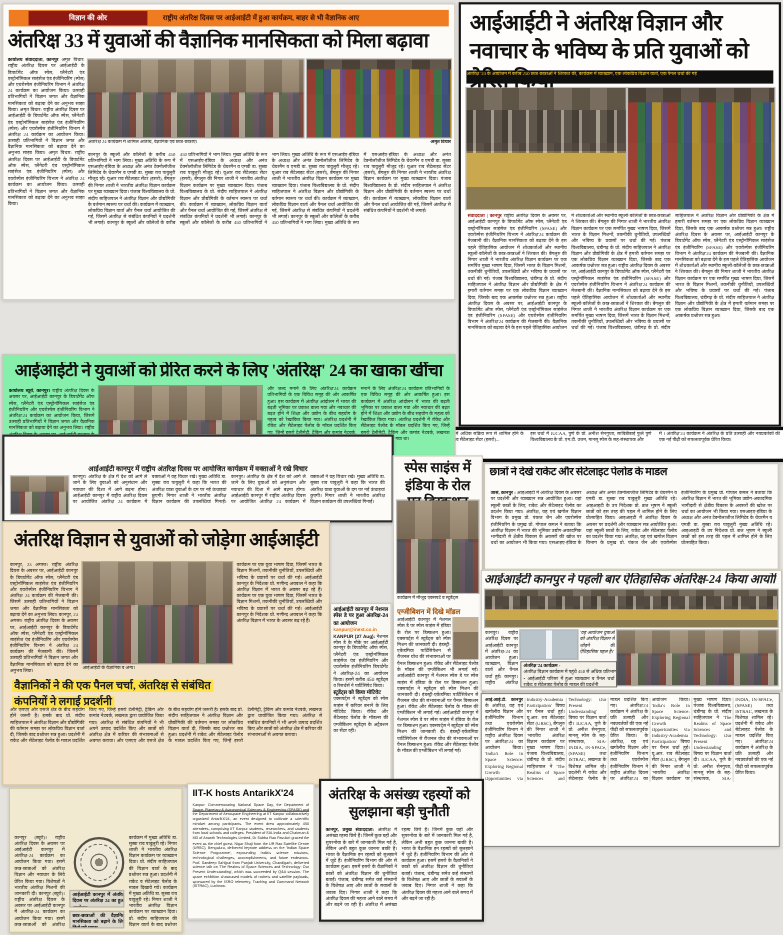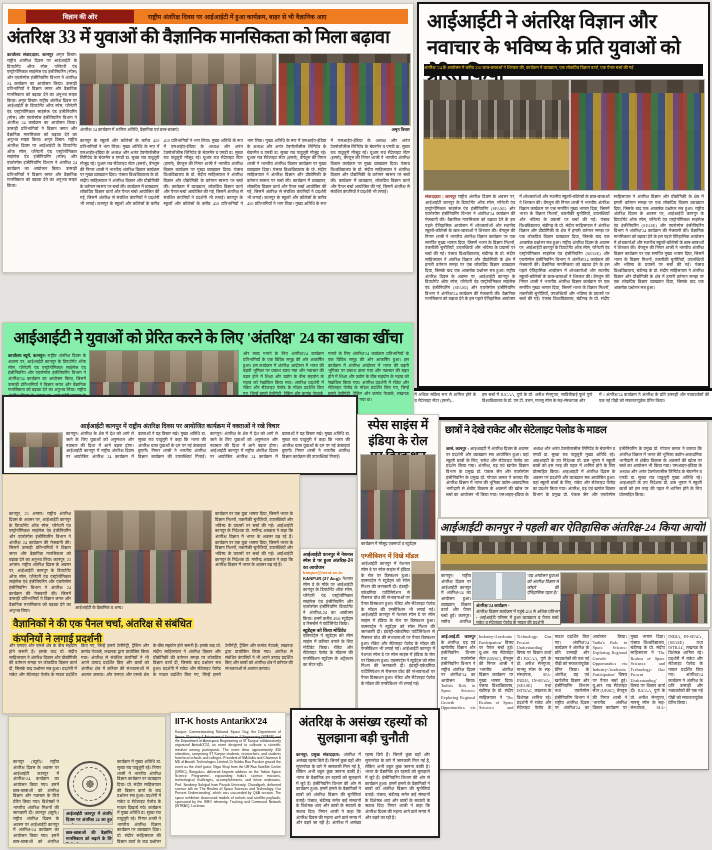--- a/index.html
+++ b/index.html
@@ -149,20 +149,21 @@
     <div class="ph" style="left:123px;top:54px;width:146px;height:50px;"></div>
   </div>
 
   <div class="clip" style="left:437px;top:630px;width:270px;height:138px;border:1px solid #8a8a8a;background:#fdfcf9;">
     <div class="mw" style="left:3px;top:3px;width:262px;height:130px;">
       <div class="m c7" style="line-height:1.28;"><b>आई.आई.टी. कानपुर</b> <span>के अंतरिक्ष, ग्रह एवं खगोलीय विज्ञान और इंजीनियरिंग विभाग तथा एयरोस्पेस इंजीनियरिंग विभाग ने राष्ट्रीय अंतरिक्ष दिवस पर अंतरिक्ष'24 का आयोजन किया। 'India's Role in Space Science: Exploring Regional Growth Opportunities via Industry-Academia Participation' विषय पर पैनल चर्चा हुई। यू.आर. राव सैटेलाइट सेंटर (URSC), बेंगलुरु की निगार शाजी ने 'भारतीय अंतरिक्ष विज्ञान कार्यक्रम' पर मुख्य भाषण दिया। पंजाब विश्वविद्यालय, चंडीगढ़ के प्रो. संदीप साहिजपाल ने 'The Realms of Space Sciences and Technology: Our Present Understanding' विषय पर विज्ञान वार्ता दी। IUCAA, पुणे के प्रो. अनीश सेनगुप्ता, मानसू स्पेस के सह-संस्थापक, SIA-INDIA, IN-SPACe, (SPASE) तथा ISTRAC, लखनऊ के विशेषज्ञ शामिल रहे। प्रदर्शनी में राकेट और सेटेलाइट पेलोड के माडल प्रदर्शित किए गए। अंतरिक्ष'24 कार्यक्रम ने अंतरिक्ष के प्रति उत्साही और नवप्रवर्तकों की एक नई पीढ़ी को सफलतापूर्वक प्रेरित किया। के अंतरिक्ष, ग्रह एवं खगोलीय विज्ञान और इंजीनियरिंग विभाग तथा एयरोस्पेस इंजीनियरिंग विभाग ने राष्ट्रीय अंतरिक्ष दिवस पर अंतरिक्ष'24 का आयोजन किया। 'India's Role in Space Science: Exploring Regional Growth Opportunities via Industry-Academia Participation' विषय पर पैनल चर्चा हुई। यू.आर. राव सैटेलाइट सेंटर (URSC), बेंगलुरु की निगार शाजी ने 'भारतीय अंतरिक्ष विज्ञान कार्यक्रम' पर मुख्य भाषण दिया। पंजाब विश्वविद्यालय, चंडीगढ़ के प्रो. संदीप साहिजपाल ने 'The Realms of Space Sciences and Technology: Our Present Understanding' विषय पर विज्ञान वार्ता दी। IUCAA, पुणे के प्रो. अनीश सेनगुप्ता, मानसू स्पेस के सह-संस्थापक, SIA-INDIA, IN-SPACe, (SPASE) तथा ISTRAC, लखनऊ के विशेषज्ञ शामिल रहे। प्रदर्शनी में राकेट और सेटेलाइट पेलोड के माडल प्रदर्शित किए गए। अंतरिक्ष'24 कार्यक्रम ने अंतरिक्ष के प्रति उत्साही और नवप्रवर्तकों की एक नई पीढ़ी को सफलतापूर्वक प्रेरित किया।</span></div>
     </div>
   </div>
 
   <div class="clip" style="left:2px;top:474px;width:296px;height:238px;background:#f3e3c9;border-color:#d8c3a0;">
+    <div class="abs hd ctr nw" style="left:4px;top:6px;width:288px;font-size:17px;letter-spacing:-0.3px;">अंतरिक्ष विज्ञान से युवाओं को जोड़ेगा आईआईटी</div>
     <div class="mw" style="left:6px;top:36px;width:62px;height:122px;">
       <div class="m"><span>कानपुर, 23 अगस्त। राष्ट्रीय अंतरिक्ष दिवस के अवसर पर, आईआईटी कानपुर के डिपार्टमेंट ऑफ स्पेस, प्लैनेटरी एंड एस्ट्रोनॉमिकल साइंसेज एंड इंजीनियरिंग और एयरोस्पेस इंजीनियरिंग विभाग ने अंतरिक्ष 24 कार्यक्रम की मेजबानी की। जिसमें उत्साही प्रतिभागियों ने विज्ञान जगत और वैज्ञानिक मानसिकता को बढ़ावा देने का अनुभव लिया। कानपुर, 23 अगस्त। राष्ट्रीय अंतरिक्ष दिवस के अवसर पर, आईआईटी कानपुर के डिपार्टमेंट ऑफ स्पेस, प्लैनेटरी एंड एस्ट्रोनॉमिकल साइंसेज एंड इंजीनियरिंग और एयरोस्पेस इंजीनियरिंग विभाग ने अंतरिक्ष 24 कार्यक्रम की मेजबानी की। जिसमें उत्साही प्रतिभागियों ने विज्ञान जगत और वैज्ञानिक मानसिकता को बढ़ावा देने का अनुभव लिया।</span></div>
     </div>
     <div class="ph" style="left:72px;top:36px;width:136px;height:92px;"></div>
     <div class="mw" style="left:72px;top:130px;width:136px;height:8px;">
       <div class="m"><span>आईआईटी के वैज्ञानिक व अन्य।</span></div>
     </div>
     <div class="mw" style="left:212px;top:36px;width:78px;height:122px;">
       <div class="m"><span>कार्यक्रम पर एक युवा भाषण दिया, जिसमें भारत के विज्ञान मिशनों, तकनीकी चुनौतियों, उपलब्धियों और भविष्य के प्रयासों पर चर्चा की गई। आईआईटी कानपुर के निदेशक प्रो. मणीन्द्र अग्रवाल ने कहा कि अंतरिक्ष विज्ञान में भारत के अवसर बढ़ रहे हैं। कार्यक्रम पर एक युवा भाषण दिया, जिसमें भारत के विज्ञान मिशनों, तकनीकी चुनौतियों, उपलब्धियों और भविष्य के प्रयासों पर चर्चा की गई। आईआईटी कानपुर के निदेशक प्रो. मणीन्द्र अग्रवाल ने कहा कि अंतरिक्ष विज्ञान में भारत के अवसर बढ़ रहे हैं।</span></div>
     </div>

